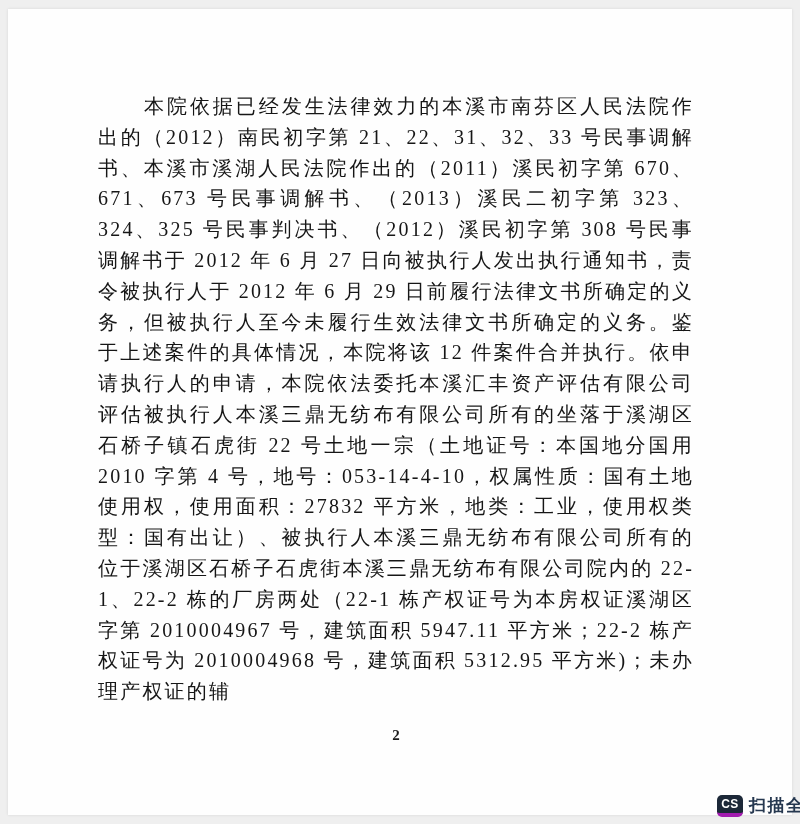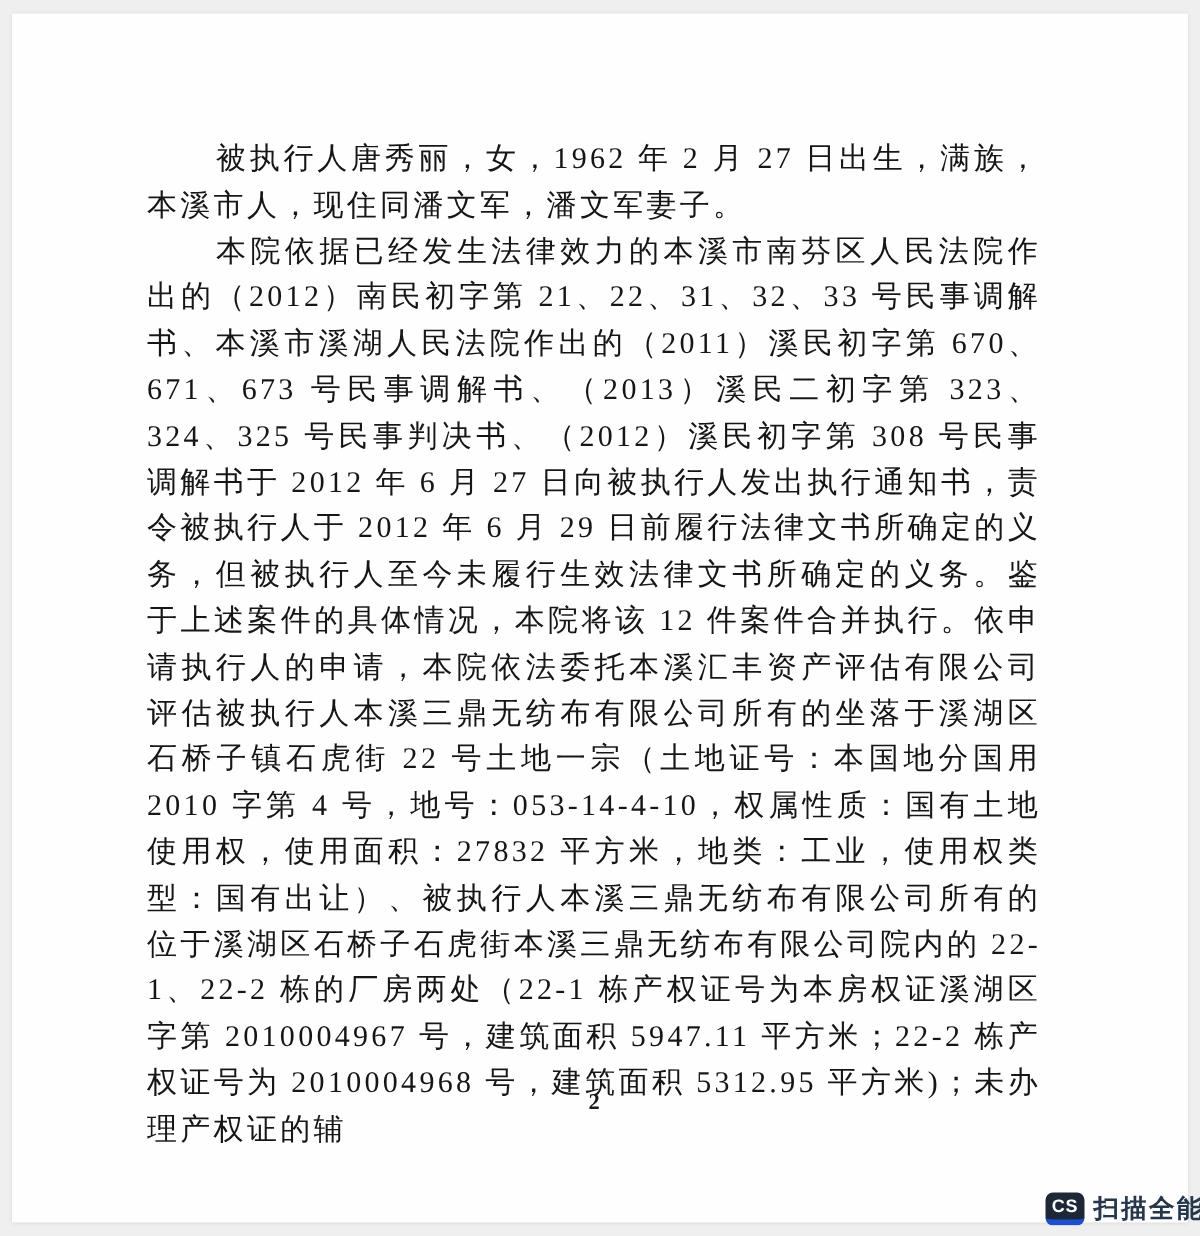--- a/index.html
+++ b/index.html
@@ -57,47 +57,47 @@
     top: 794px;
     display: flex;
     align-items: center;
     gap: 6px;
   }
   .cs-badge {
     width: 26px;
     height: 22px;
     box-sizing: border-box;
     background: #1c2838;
-    border-bottom: 4px solid #1d4ed8;
+    border-bottom: 4px solid #a21caf;
     border-radius: 5px;
     color: #ffffff;
     font-family: "Liberation Sans", sans-serif;
     font-weight: bold;
     font-size: 12px;
     display: flex;
     align-items: center;
     justify-content: center;
     line-height: 1;
     letter-spacing: 0.5px;
+    margin-left: 20px;
   }
   .wm-label {
     font-family: "Liberation Sans", sans-serif;
     font-weight: bold;
     font-size: 17px;
     color: #25374f;
     letter-spacing: 1.5px;
     white-space: nowrap;
   }
 </style>
 </head>
 <body>
 
 <div class="paper">
   <div class="content">
-    <p class="para">被执行人唐秀丽，女，1962 年 2 月 27 日出生，满族，本溪市人，现住同潘文军，潘文军妻子。</p>
     <p class="para">本院依据已经发生法律效力的本溪市南芬区人民法院作出的（2012）南民初字第 21、22、31、32、33 号民事调解书、本溪市溪湖人民法院作出的（2011）溪民初字第 670、671、673 号民事调解书、（2013）溪民二初字第 323、324、325 号民事判决书、（2012）溪民初字第 308 号民事调解书于 2012 年 6 月 27 日向被执行人发出执行通知书，责令被执行人于 2012 年 6 月 29 日前履行法律文书所确定的义务，但被执行人至今未履行生效法律文书所确定的义务。鉴于上述案件的具体情况，本院将该 12 件案件合并执行。依申请执行人的申请，本院依法委托本溪汇丰资产评估有限公司评估被执行人本溪三鼎无纺布有限公司所有的坐落于溪湖区石桥子镇石虎街 22 号土地一宗（土地证号：本国地分国用 2010 字第 4 号，地号：053-14-4-10，权属性质：国有土地使用权，使用面积：27832 平方米，地类：工业，使用权类型：国有出让）、被执行人本溪三鼎无纺布有限公司所有的位于溪湖区石桥子石虎街本溪三鼎无纺布有限公司院内的 22-1、22-2 栋的厂房两处（22-1 栋产权证号为本房权证溪湖区字第 2010004967 号，建筑面积 5947.11 平方米；22-2 栋产权证号为 2010004968 号，建筑面积 5312.95 平方米)；未办理产权证的辅</p>
   </div>
   <div class="page-num">2</div>
 </div>
 
 <div class="watermark">
   <span class="cs-badge">CS</span>
   <span class="wm-label">扫描全能王</span>
 </div>
 

